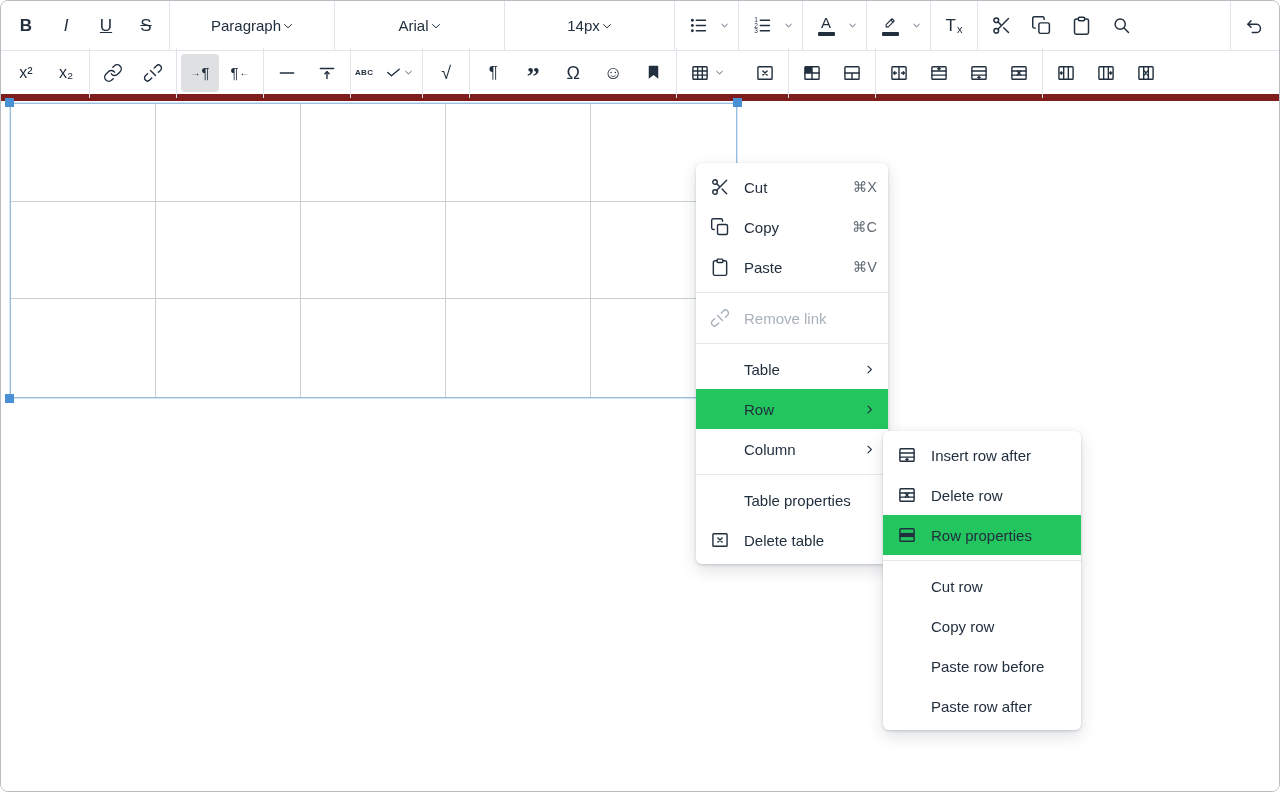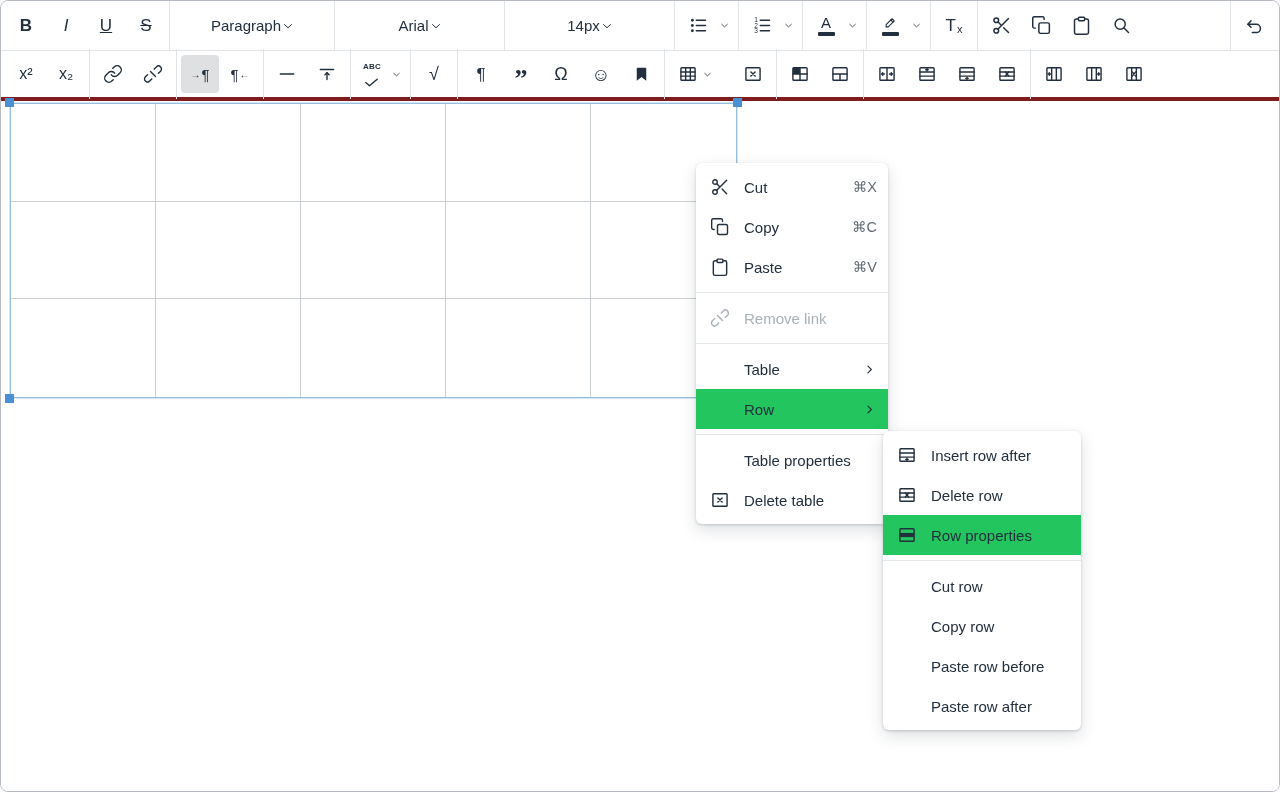--- a/index.html
+++ b/index.html
@@ -5,21 +5,21 @@
   * { box-sizing: border-box; margin: 0; padding: 0; }
   html,body { width:1280px; height:792px; background:#fff; }
   body { font-family:"Liberation Sans", sans-serif; color:#222f3e; }
 
   .window { position:relative; width:1280px; height:792px; background:#fff;
             border:1px solid #b6bcc2; border-radius:8px; overflow:hidden; }
 
   
   .tb { display:flex; align-items:center; height:50px; padding:0 5px; background:#fff;
         border-bottom:1px solid #e1e4e8; }
-  #tb2 { border-bottom:4px solid #7f1d1d; }
+  #tb2 { border-bottom:7px solid #7f1d1d; }
   .sep { width:1px; height:50px; background:#e1e4e8; margin:0 3px; flex:none; }
   .btn { min-width:38px; height:38px; border:none; background:transparent; border-radius:4px;
          display:flex; align-items:center; justify-content:center; color:#222f3e;
          font-family:inherit; margin:0 1px; cursor:pointer; flex:none; }
   .btn.on { background:#dee0e2; }
   .chevbtn { min-width:17px; width:19px; margin-left:-3px; }
   .dd { height:50px; background:none; border:none; font-family:inherit; color:#222f3e;
         display:flex; align-items:center; justify-content:center; font-size:15px;
         padding:0 10px 0 12px; cursor:pointer; flex:none; }
   .lt { font-size:17px; line-height:1; }
@@ -29,21 +29,21 @@
   .st { text-decoration:line-through; }
   .right-group { margin-left:auto; display:flex; align-items:center; }
 
   svg.i { display:block; }
   svg.i * { fill:none; stroke:#222f3e; stroke-width:1.7; stroke-linecap:round; stroke-linejoin:round; }
   svg.i .f { fill:#222f3e; stroke:none; }
   svg.i text { fill:#222f3e; stroke:none; font-family:inherit; }
 
   .colstack { display:flex; flex-direction:column; align-items:center; gap:2px; }
   .cbar { width:17px; height:4px; background:#222f3e; border-radius:1px; }
-  .spellstack { display:flex; flex-direction:column; align-items:center; gap:7px; }
+  .spellstack { display:flex; flex-direction:row; align-items:center; gap:13px; }
   .abc { font-size:8px; font-weight:700; letter-spacing:.3px; }
   .dirwrap { display:flex; align-items:center; gap:1px; }
   .dir-ar { font-size:10px; }
   .dir-p { font-size:15px; }
   .txx { font-size:11px; margin-top:7px; margin-left:1px; }
   .g18 { font-size:18px; line-height:1; }
   .quote { font-family:"Liberation Serif", serif; font-size:26px; font-weight:700; line-height:.4; margin-top:10px; }
 
   
   .content { position:relative; height:690px; background:#fff; }
@@ -473,20 +473,27 @@
           <path d="M9.5 6.5 15 12l-5.5 5.5"></path>
         </svg>
     </div>
     <div class="mi hl">
       <span class="ico"></span>
       <span class="lbl">Row</span>
       <svg class="i" width="15" height="15" viewBox="0 0 24 24">
           <path d="M9.5 6.5 15 12l-5.5 5.5"></path>
         </svg>
     </div>
+    <div class="mi">
+      <span class="ico"></span>
+      <span class="lbl">Column</span>
+      <svg class="i" width="15" height="15" viewBox="0 0 24 24">
+          <path d="M9.5 6.5 15 12l-5.5 5.5"></path>
+        </svg>
+    </div>
     <div class="mdiv"></div>
     <div class="mi">
       <span class="ico"></span>
       <span class="lbl">Table properties</span>
     </div>
     <div class="mi">
       <span class="ico">
         <svg class="i" width="20" height="20" viewBox="0 0 24 24">
             <rect x="3.5" y="4.5" width="17" height="15" rx="1"></rect>
             <path d="M9.5 9.5l5 5M14.5 9.5l-5 5"></path>

